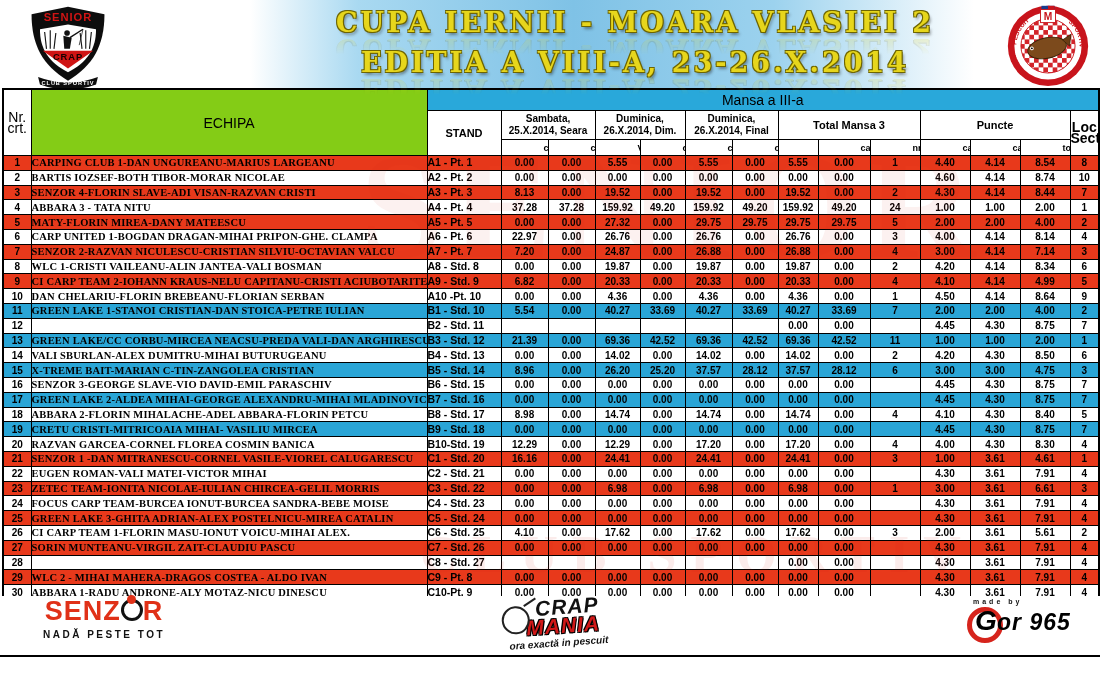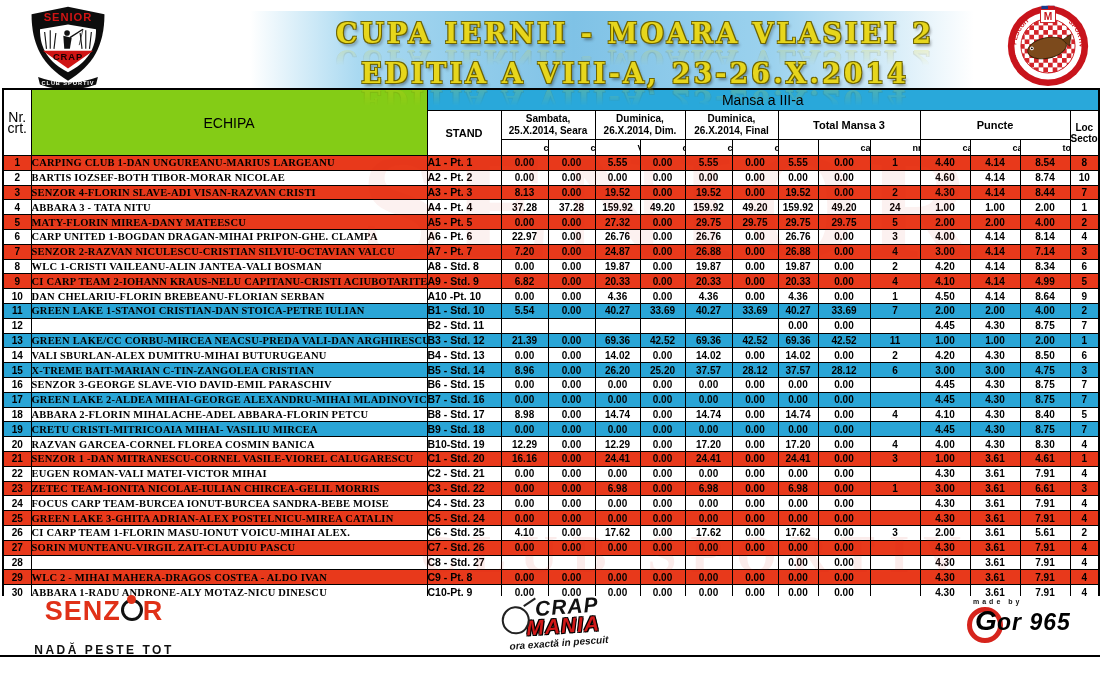--- a/index.html
+++ b/index.html
@@ -1,21 +1,21 @@
 <!DOCTYPE html>
 <html><head>
 <meta charset="utf-8">
 <style>
   html,body{margin:0;padding:0;background:#fff;}
   .page{position:relative;width:1100px;height:677px;background:#fff;overflow:hidden;
         font-family:"Liberation Sans",sans-serif;}
   
   .hdr{position:absolute;top:0;left:0;width:1100px;height:88px;background:#fff;}
   .title{position:absolute;left:250px;top:0;width:770px;height:88px;text-align:center;
-         background:linear-gradient(90deg,rgba(255,255,255,0) 0%,#a9d9f1 14%,#7fc2e6 42%,#9cd2ee 68%,rgba(255,255,255,0) 94%);margin-top:11px;}
+         background:linear-gradient(90deg,rgba(255,255,255,0) 0%,#a9d9f1 14%,#7fc2e6 42%,#9cd2ee 68%,rgba(255,255,255,0) 94%);}
   .t-line{position:relative;height:40px;}
   .t-text{position:relative;z-index:2;font-family:"DejaVu Serif",serif;font-weight:bold;
           font-size:27px;line-height:34px;color:#e7d61c;letter-spacing:3px;white-space:nowrap;
           text-shadow:-1px -1px 0 #6e6500,1px -1px 0 #6e6500,-1px 1px 0 #6e6500,1px 1px 0 #6e6500,2px 3px 3px rgba(30,30,30,.45);}
   .t-refl{position:absolute;left:0;right:0;top:25px;z-index:1;transform:scaleY(-1);opacity:.28;
           font-family:"DejaVu Serif",serif;font-weight:bold;font-size:27px;line-height:34px;
           color:#e7d61c;letter-spacing:3px;white-space:nowrap;
           text-shadow:-1px -1px 0 #6e6500,1px -1px 0 #6e6500;
           -webkit-mask-image:linear-gradient(to top,#000 0%,transparent 70%);
           mask-image:linear-gradient(to top,#000 0%,transparent 70%);}
@@ -46,21 +46,21 @@
   .wm1{top:120px;left:360px;font-size:150px;letter-spacing:8px;opacity:.06;}
   .wm2{top:525px;left:420px;font-size:52px;letter-spacing:14px;opacity:.08;}
   
   .footer{position:absolute;top:596px;left:0;width:1100px;height:58px;background:#fff;}
   .sp{position:absolute;left:24px;top:2px;width:160px;text-align:center;}
   .sp-senzor{color:#e03118;font-weight:bold;font-size:27px;line-height:26px;letter-spacing:1px;}
   .sp-globe{display:inline-block;width:16px;height:16px;border:3px solid #111;border-radius:50%;
             position:relative;top:1px;background:#fff;}
   .sp-globe::after{content:"";position:absolute;left:3px;top:-7px;width:9px;height:9px;border-radius:50%;background:#e03118;}
   .sp-planet{color:#fff;-webkit-text-stroke:1.3px #000;font-weight:bold;font-size:21px;line-height:20px;letter-spacing:1px;}
-  .sp-tag{color:#111;font-size:12px;letter-spacing:2.5px;margin-top:19px;font-weight:bold;}
+  .sp-tag{color:#111;font-size:10px;letter-spacing:2.5px;margin-top:5px;font-weight:bold;}
   .cm{position:absolute;left:502px;top:0px;width:150px;transform:rotate(-4deg);}
   .cm-ball{position:absolute;left:0;top:6px;width:24px;height:24px;border:2px solid #222;border-radius:50%;background:#fff;}
   .cm-ball::after{content:"";position:absolute;left:20px;top:-6px;width:14px;height:2px;background:#222;transform:rotate(-30deg);}
   .cm-crap{margin-left:34px;color:#111;font-weight:bold;font-style:italic;font-size:21px;line-height:19px;letter-spacing:1px;}
   .cm-mania{margin-left:24px;color:#d01818;font-weight:bold;font-style:italic;font-size:21px;line-height:19px;letter-spacing:1px;
             text-shadow:-1px -1px 0 #000,1px -1px 0 #000,-1px 1px 0 #000,1px 1px 0 #000;}
   .cm-tag{margin-left:6px;margin-top:2px;color:#111;font-weight:bold;font-style:italic;font-size:10px;}
   .gor{position:absolute;left:945px;top:2px;width:150px;}
   .gor-made{font-size:7px;letter-spacing:3px;color:#111;margin-left:28px;font-weight:bold;}
   .gor-row{position:relative;margin-top:2px;height:36px;}
@@ -182,21 +182,21 @@
             <span>Sambata,</span><br><span>25.X.2014, Seara</span>
           </th>
           <th colspan="2">
             <span>Duminica,</span><br><span>26.X.2014, Dim.</span>
           </th>
           <th colspan="2">
             <span>Duminica,</span><br><span>26.X.2014, Final</span>
           </th>
           <th colspan="3" style="font-size:11px">Total Mansa 3</th>
           <th colspan="3" style="font-size:11px">Puncte</th>
-          <th rowspan="2" style="font-size:10px;line-height:11px">
+          <th rowspan="2" style="font-size:14px;line-height:11px">
             <span>Loc</span><br><span>Sector</span>
           </th>
         </tr>
         <tr class="sub">
           <th>cant.(kg)</th>
           <th>calit.(kg)</th>
           <th>Vineri, 4.N</th>
           <th>calit.(kg)</th>
           <th>cant.(kg)</th>
           <th>calit.(kg)</th>

